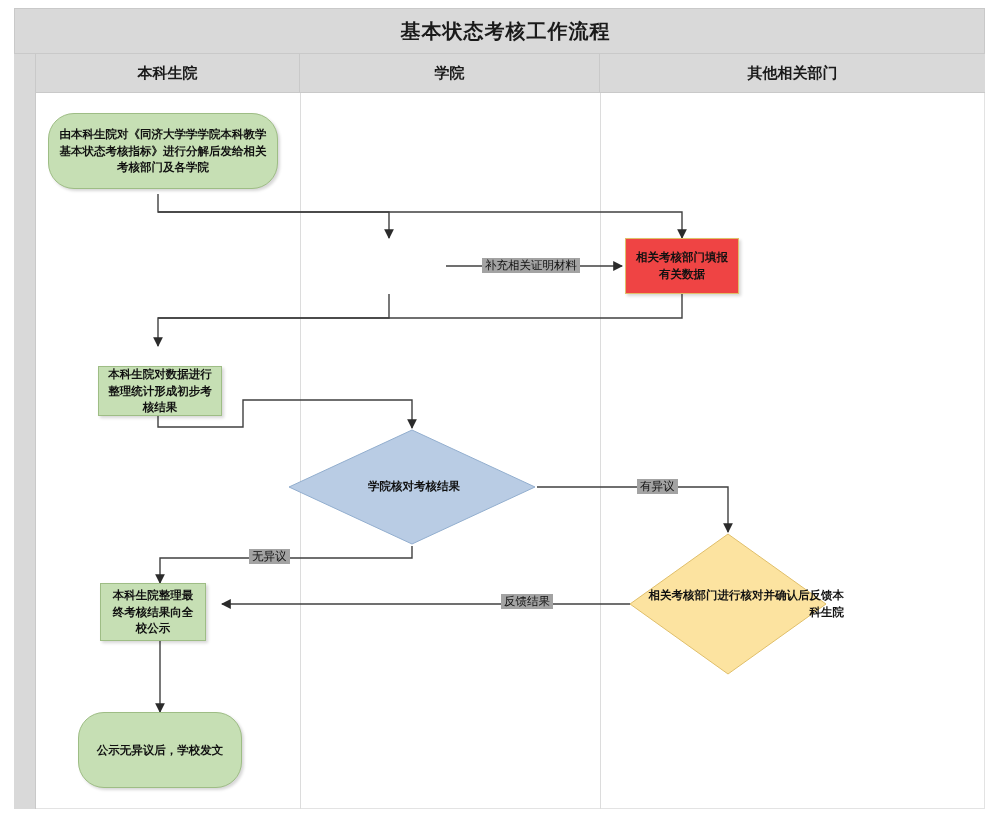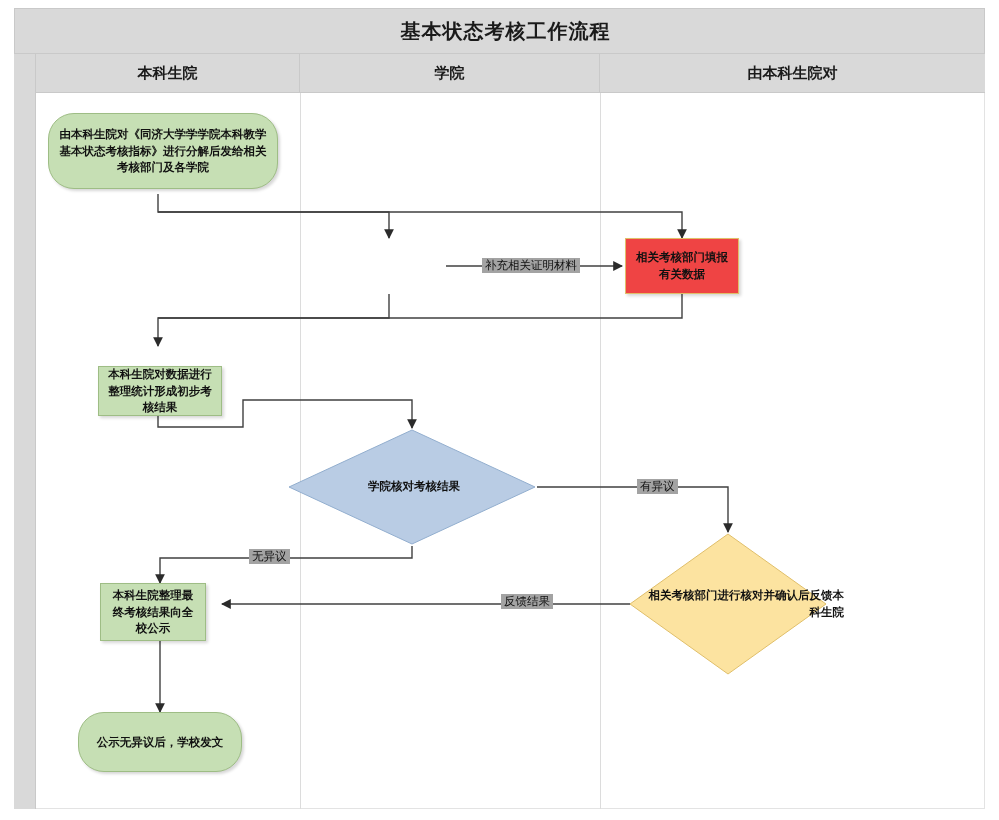--- a/index.html
+++ b/index.html
@@ -166,21 +166,21 @@
 
   <div class="title-band">
     <span class="title-text">基本状态考核工作流程</span>
   </div>
 
   <div class="lane-gutter"></div>
 
   <div class="header-row">
     <div class="lane-head h1">本科生院</div>
     <div class="lane-head h2">学院</div>
-    <div class="lane-head h3">由本科生院对</div>
+    <div class="lane-head h3">其他相关部门</div>
   </div>
 
   <div class="lane-divider d1"></div>
   <div class="lane-divider d2"></div>
 
   <svg id="wires">
     <defs>
       <marker id="arrow" viewBox="0 0 10 10" refX="9" refY="5" markerWidth="7" markerHeight="7" orient="auto-start-reverse">
         <path d="M 0 0 L 10 5 L 0 10 z" fill="#2b2b2b"></path>
       </marker>
@@ -230,15 +230,15 @@
 
   <div class="diamond-wrap" style="left:628px; top:532px; width:200px; height:144px;">
     <svg width="200" height="144" viewBox="0 0 200 144">
       <polygon points="100,2 198,72 100,142 2,72" fill="#fce3a0" stroke="#e0bf6a" stroke-width="1"></polygon>
     </svg>
     <div class="diamond-label" style="padding:0 14px;">相关考核部门进行核对并确认后反馈本科生院</div>
   </div>
 
   <div class="node green" style="left:100px; top:583px; width:106px; height:58px;">本科生院整理最终考核结果向全校公示</div>
 
-  <div class="node green rounded" style="left:78px; top:712px; width:164px; height:60px;">公示无异议后，学校发文</div>
+  <div class="node green rounded" style="left:78px; top:712px; width:164px; height:76px;">公示无异议后，学校发文</div>
 
 </div>
 
 </body></html>

